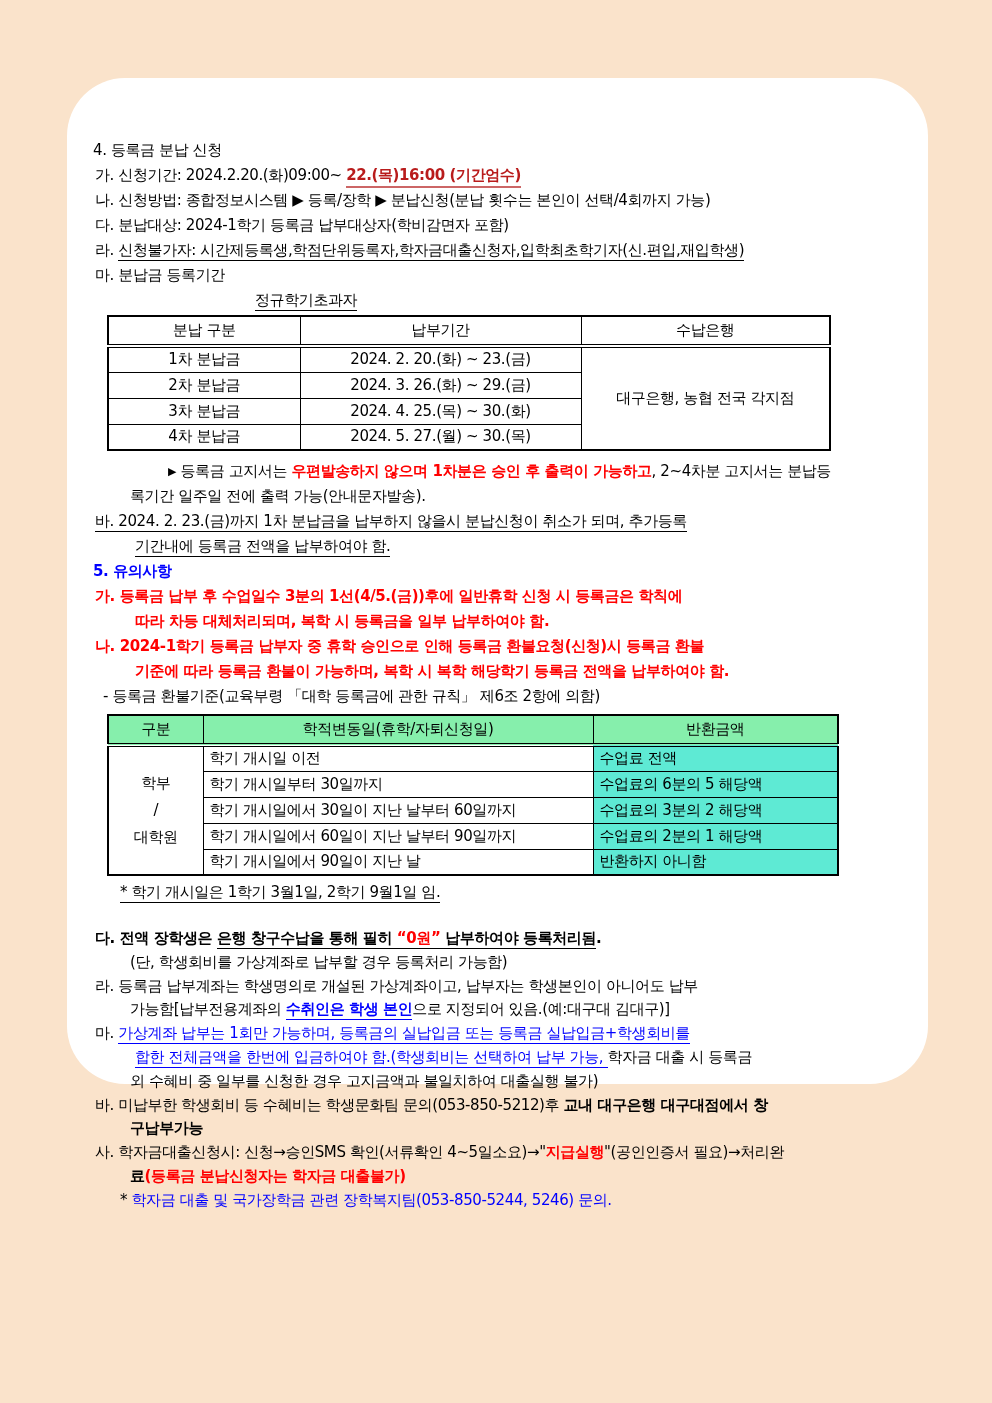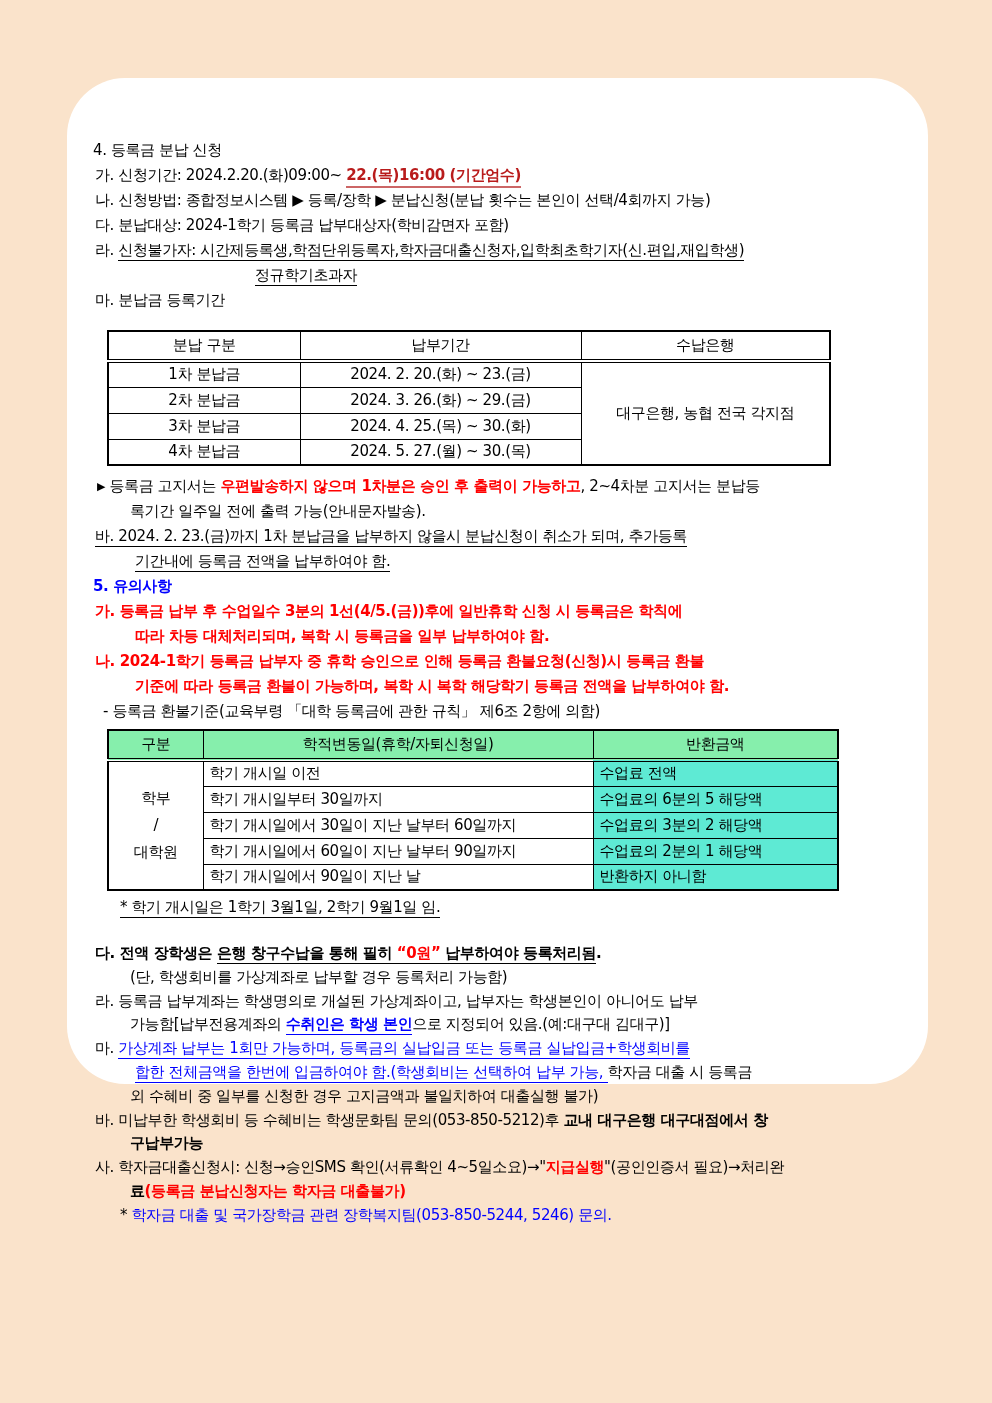--- a/index.html
+++ b/index.html
@@ -46,52 +46,52 @@
     table-layout:fixed;
   }
   .tbl th, .tbl td {
     border:1px solid #000;
     font-size:15px;
     font-weight:400;
     padding:0 6px;
     letter-spacing:-0.4px;
   }
   .tbl thead th { border-bottom:4px double #000; height:30px; text-align:center; }
-  .tbl1 { width:722px; margin-top:17px; margin-bottom:8px; }
+  .tbl1 { width:722px; margin-top:2px; margin-bottom:8px; }
   .tbl1 td { height:26px; text-align:center; }
   .tbl2 { width:730px; margin-top:5px; margin-bottom:4px; }
   .tbl2 td { height:26px; }
   .tbl2 thead th { background:#86efac; }
   .tbl2 td.cell-gray { background:#5eead4; text-align:left; }
   .tbl2 td.cell-mid  { text-align:left; }
   .tbl2 td.cell-group { text-align:center; line-height:27px; }
 
-  .mt-bullet { margin-top:5px; }
+  .mt-bullet { margin-top:5px;text-align:center; }
   .mt-sec5   { margin-top:0; }
   .mt-note   { margin-top:1px; }
   .mt-da     { margin-top:22px; }
 </style>
 </head>
 <body>
 
 <div class="card">
   <div class="content">
 
     <div class="line">4. 등록금 분납 신청</div>
 
     <div class="line ind-item"><span>가. 신청기간: 2024.2.20.(화)09:00~ </span><span class="deadline">22.(목)16:00 (기간엄수)</span></div>
 
     <div class="line ind-item">나. 신청방법: 종합정보시스템 ▶ 등록/장학 ▶ 분납신청(분납 횟수는 본인이 선택/4회까지 가능)</div>
 
     <div class="line ind-item">다. 분납대상: 2024-1학기 등록금 납부대상자(학비감면자 포함)</div>
 
     <div class="line ind-item"><span>라. </span><span class="u">신청불가자: 시간제등록생,학점단위등록자,학자금대출신청자,입학최초학기자(신.편입,재입학생)</span></div>
+    <div class="line ind-item">마. 분납금 등록기간</div>
+
     <div class="line ind-deep"><span class="u">정규학기초과자</span></div>
-
-    <div class="line ind-item">마. 분납금 등록기간</div>
 
     <table class="tbl tbl1">
       <colgroup>
           <col style="width:192px">
           <col style="width:281px">
           <col style="width:249px">
         </colgroup>
       <thead>
         <tr>
           <th>분납 구분</th>

